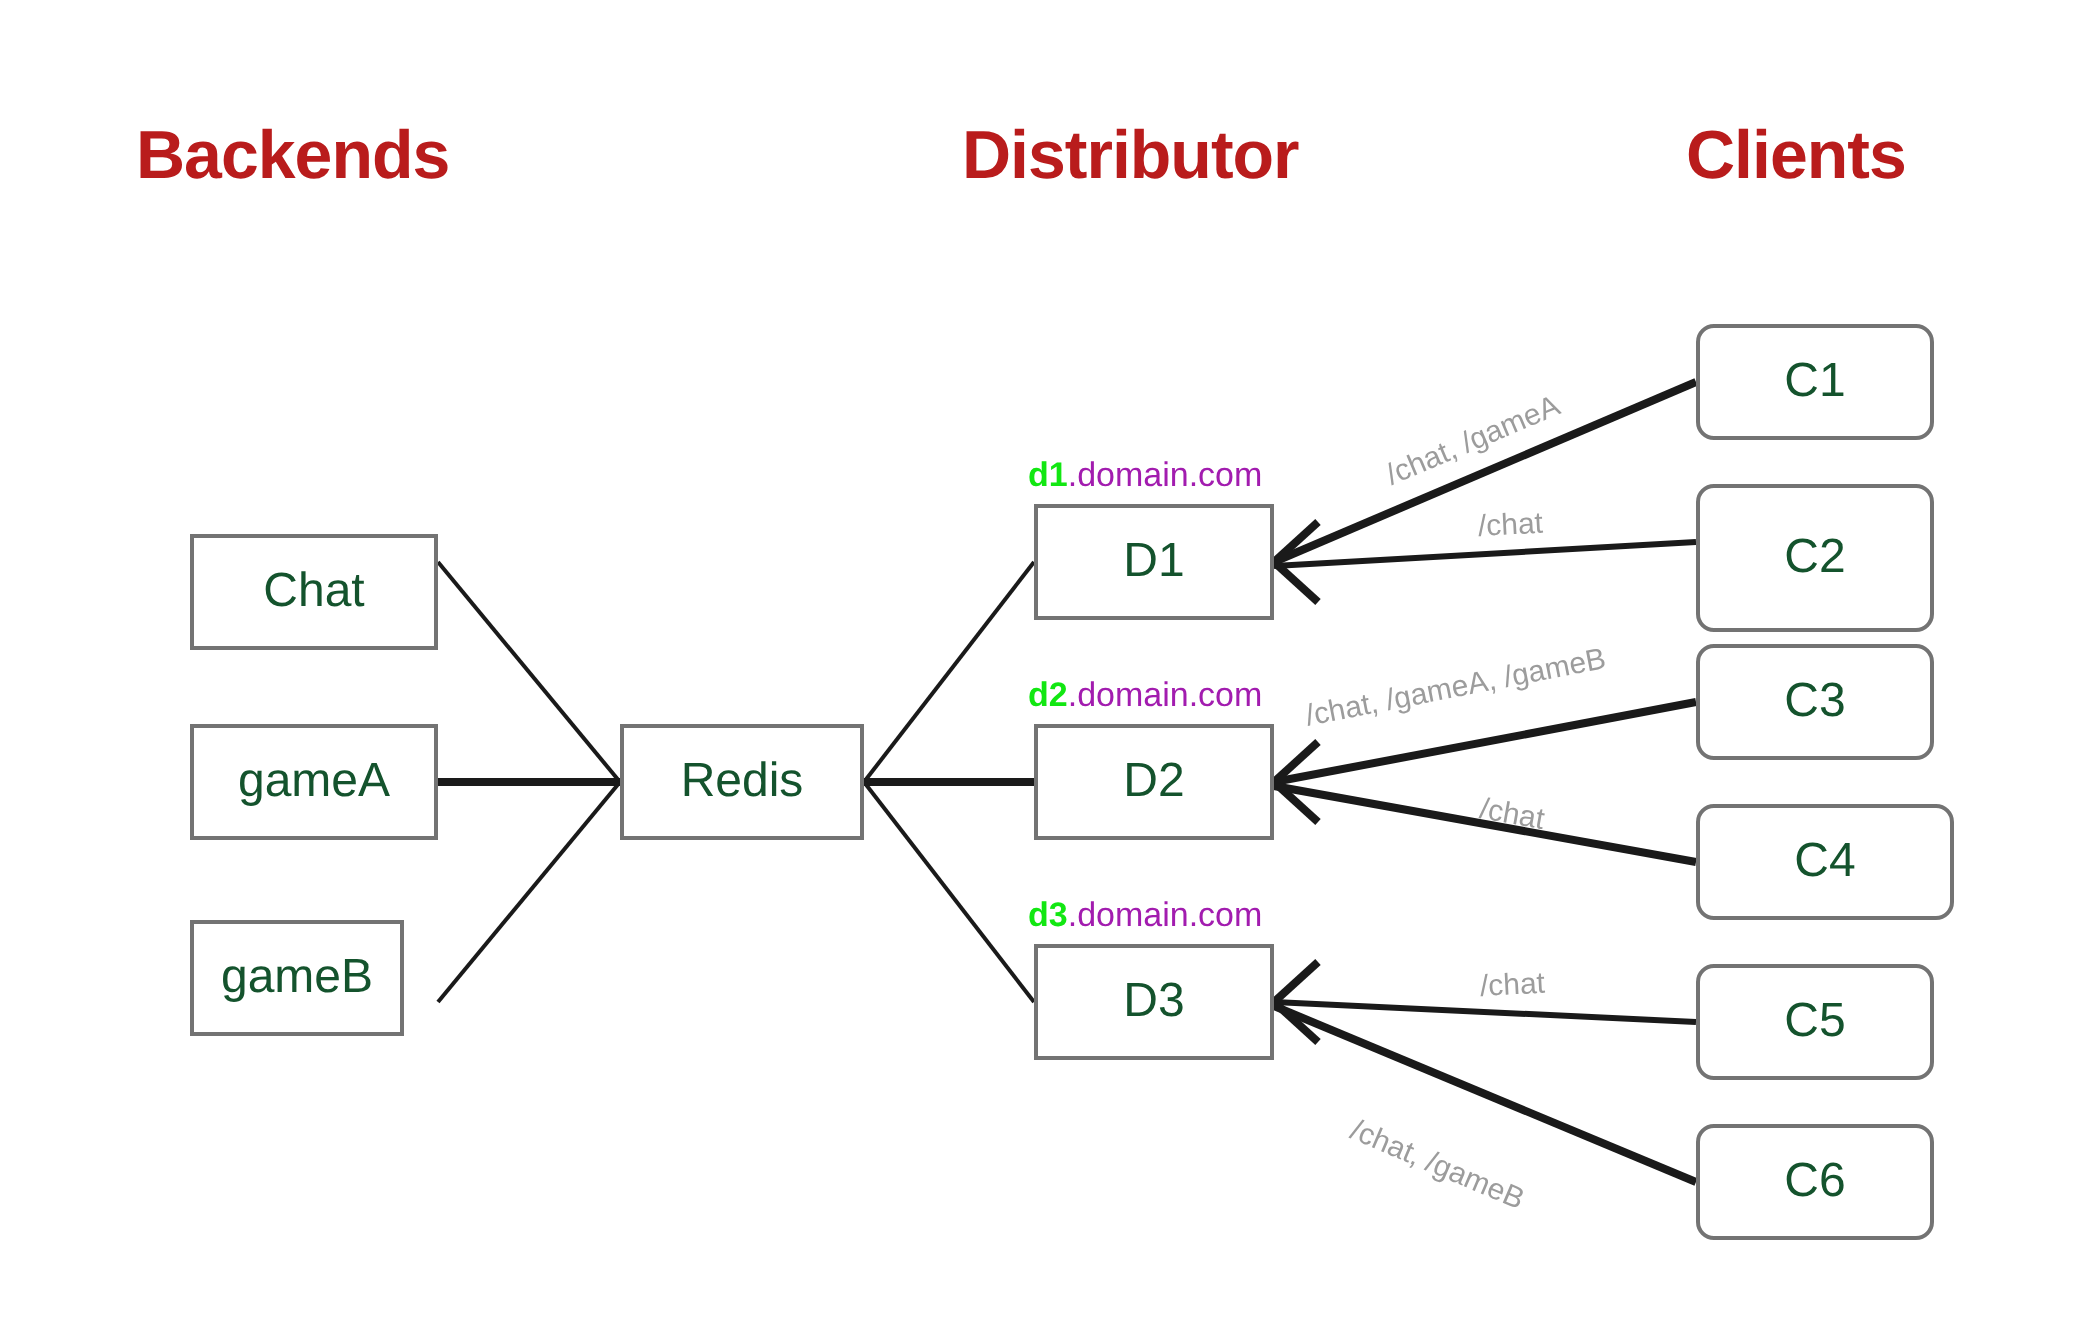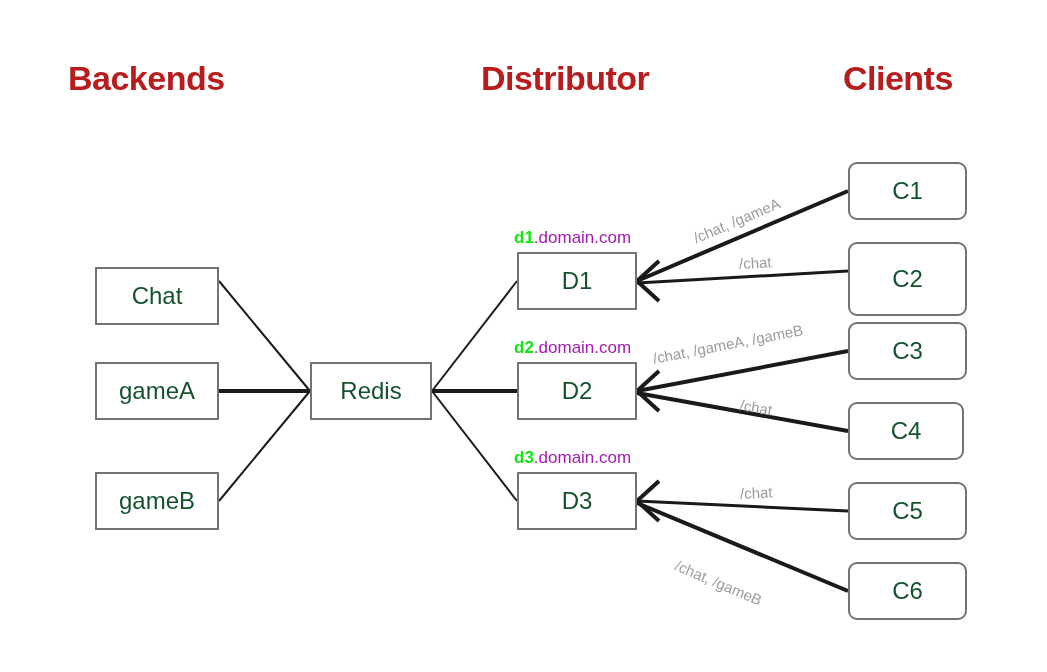--- a/index.html
+++ b/index.html
@@ -104,29 +104,29 @@
   </svg>
 
   <div id="headers-group">
       <div class="col-header" style="left: 68px; top: 59px;">Backends</div>
       <div class="col-header" style="left: 481px; top: 59px;">Distributor</div>
       <div class="col-header" style="left: 843px; top: 59px;">Clients</div>
     </div>
   <div id="nodes-group">
       <div class="node" style="left: 95px; top: 252px; width: 124px; height: 58px; margin-top: 15px;">Chat</div>
       <div class="node" style="left: 95px; top: 362px; width: 124px; height: 58px;">gameA</div>
-      <div class="node" style="left: 95px; top: 472px; width: 124px; height: 58px;">gameB</div>
+      <div class="node" style="left: 95px; top: 460px; width: 107px; height: 58px;">gameB</div>
       <div class="node" style="left: 310px; top: 362px; width: 122px; height: 58px;">Redis</div>
       <div class="node" style="left: 517px; top: 252px; width: 120px; height: 58px;">D1</div>
       <div class="node" style="left: 517px; top: 362px; width: 120px; height: 58px;">D2</div>
       <div class="node" style="left: 517px; top: 472px; width: 120px; height: 58px;">D3</div>
       <div class="node rounded" style="left: 848px; top: 162px; width: 119px; height: 58px;">C1</div>
       <div class="node rounded" style="left: 848px; top: 242px; width: 119px; height: 74px;">C2</div>
       <div class="node rounded" style="left: 848px; top: 322px; width: 119px; height: 58px;">C3</div>
-      <div class="node rounded" style="left: 848px; top: 402px; width: 116px; height: 58px;">C4</div>
+      <div class="node rounded" style="left: 848px; top: 402px; width: 129px; height: 58px;">C4</div>
       <div class="node rounded" style="left: 848px; top: 482px; width: 119px; height: 58px;">C5</div>
       <div class="node rounded" style="left: 848px; top: 562px; width: 119px; height: 58px;">C6</div>
     </div>
   <div id="dlabels-group">
       <div class="dlabel" style="left: 514px; top: 228px;"><span class="host">d1</span><span class="domain">.domain.com</span></div>
       <div class="dlabel" style="left: 514px; top: 338px;"><span class="host">d2</span><span class="domain">.domain.com</span></div>
       <div class="dlabel" style="left: 514px; top: 448px;"><span class="host">d3</span><span class="domain">.domain.com</span></div>
     </div>
   <div id="elabels-group">
       <div class="edge-label" style="left: 694px; top: 230px; transform: rotate(-23deg);">/chat, /gameA</div>

